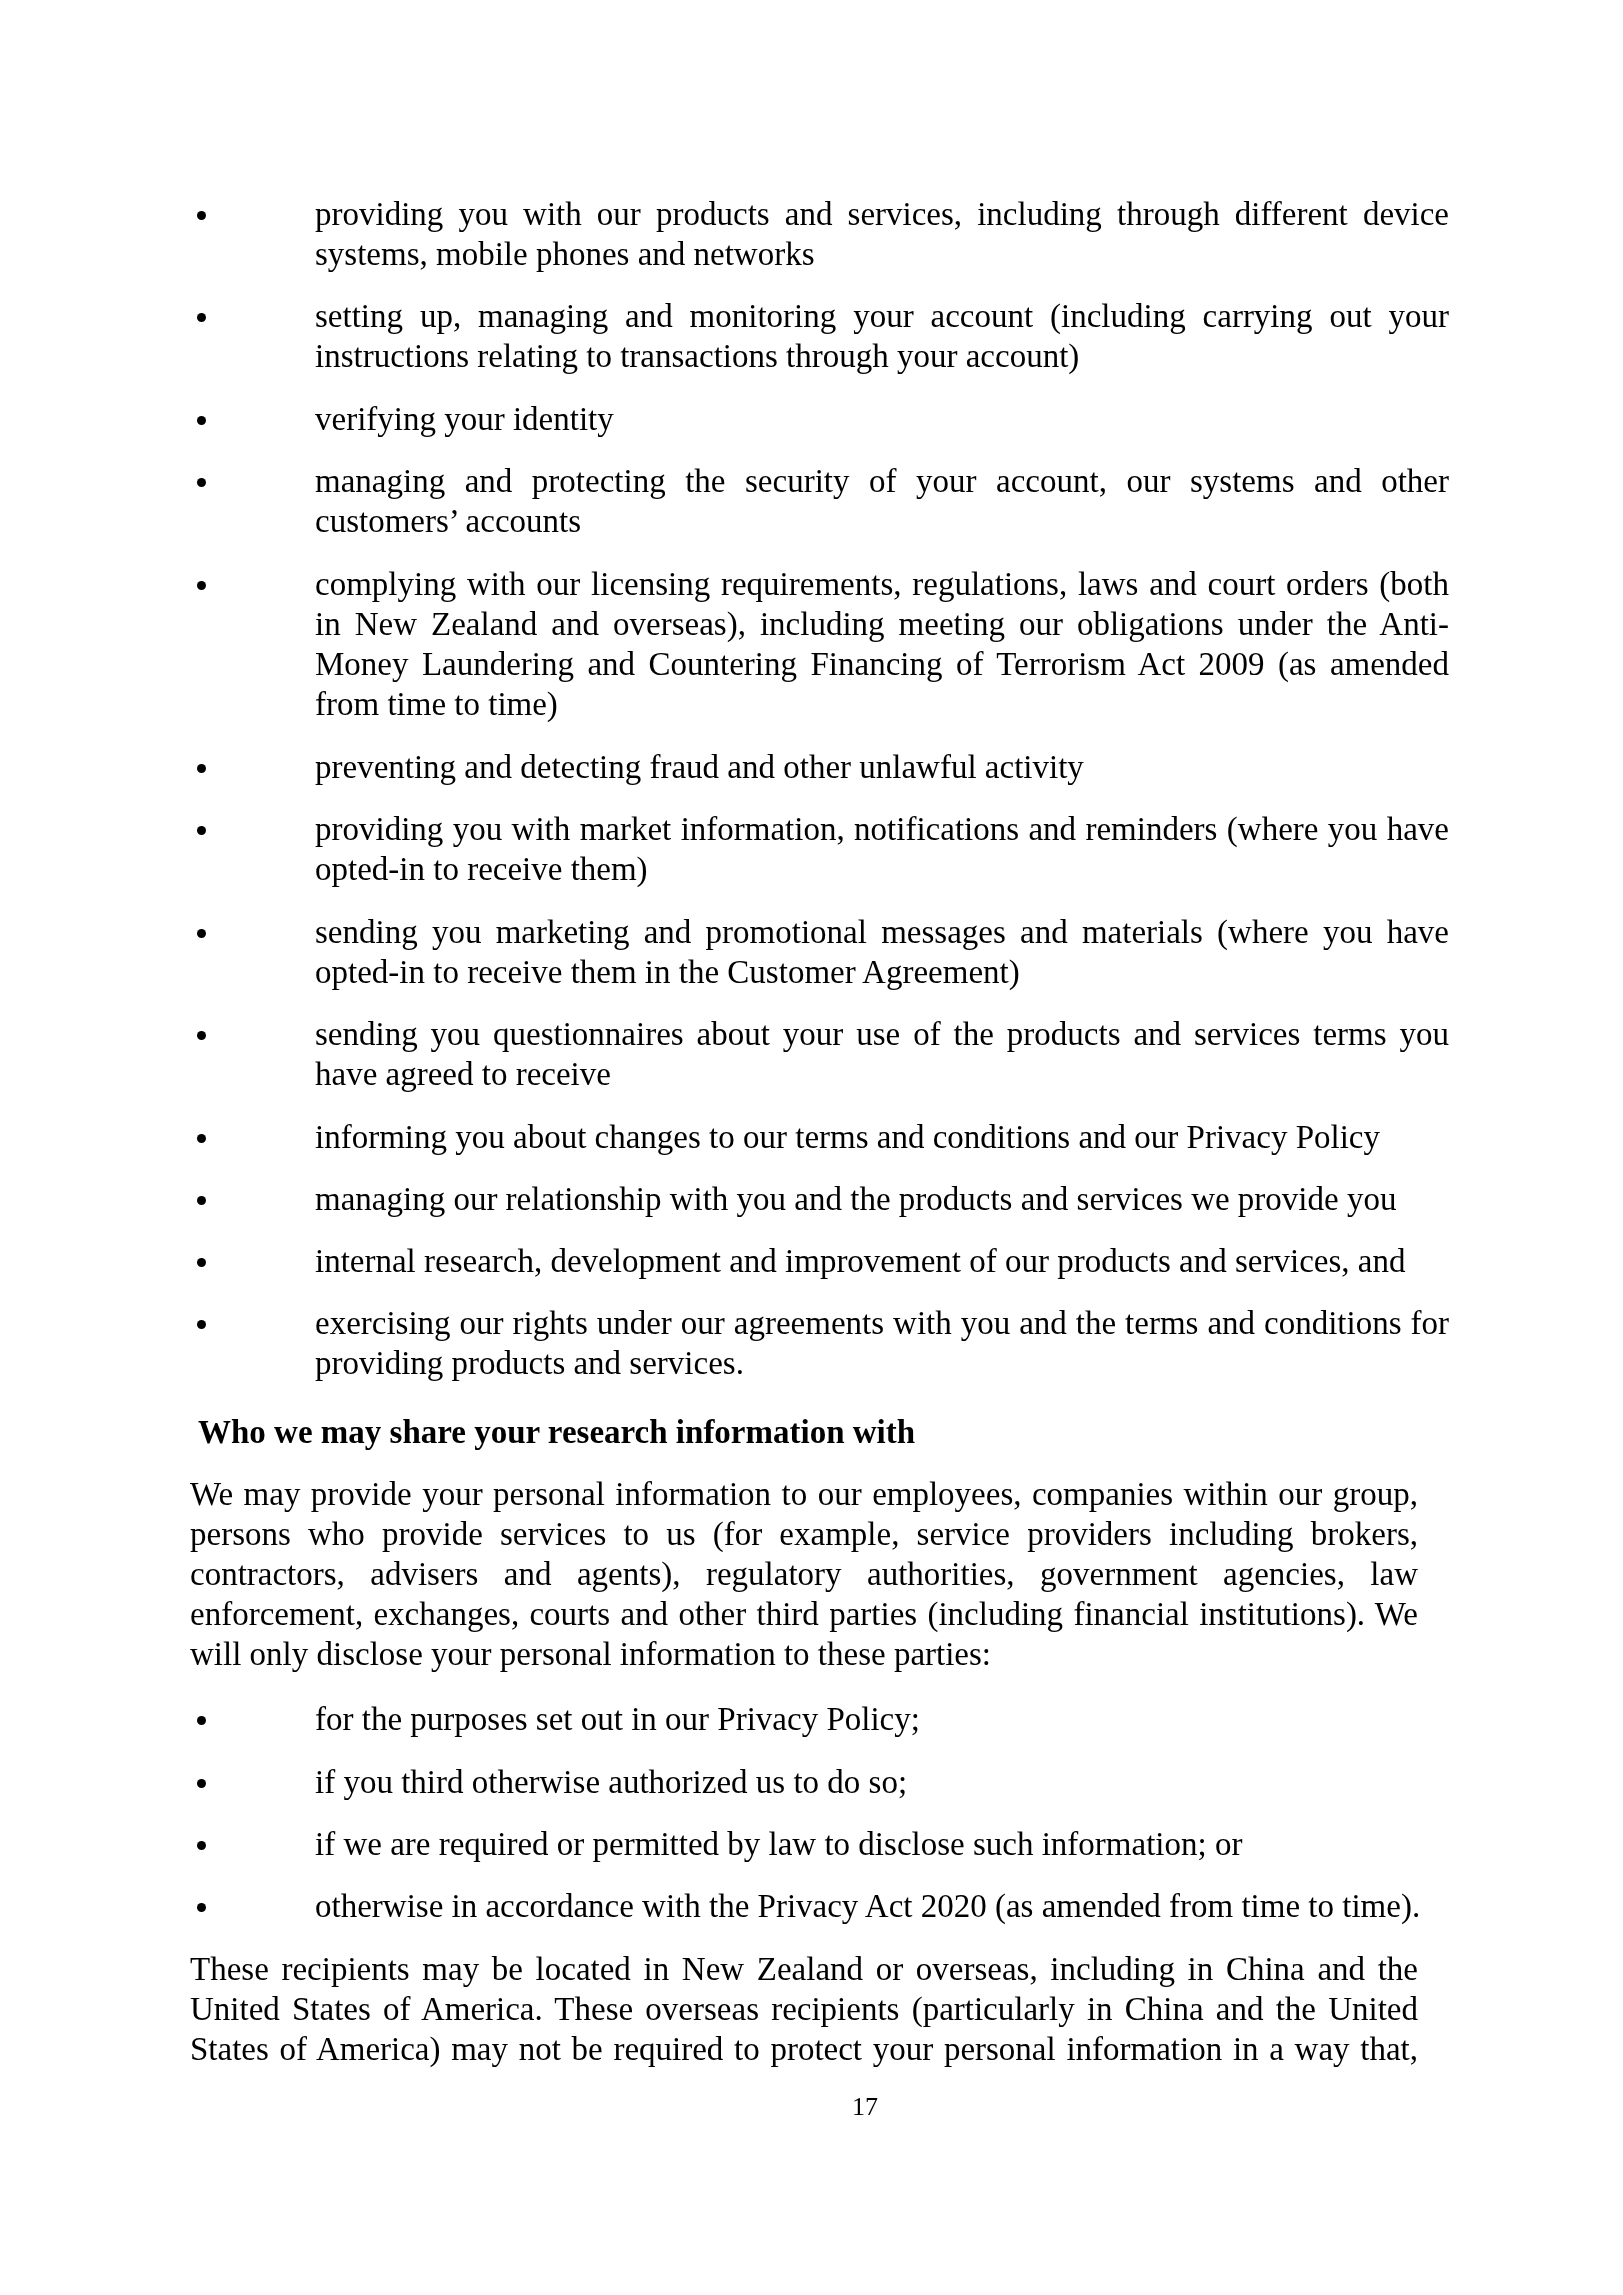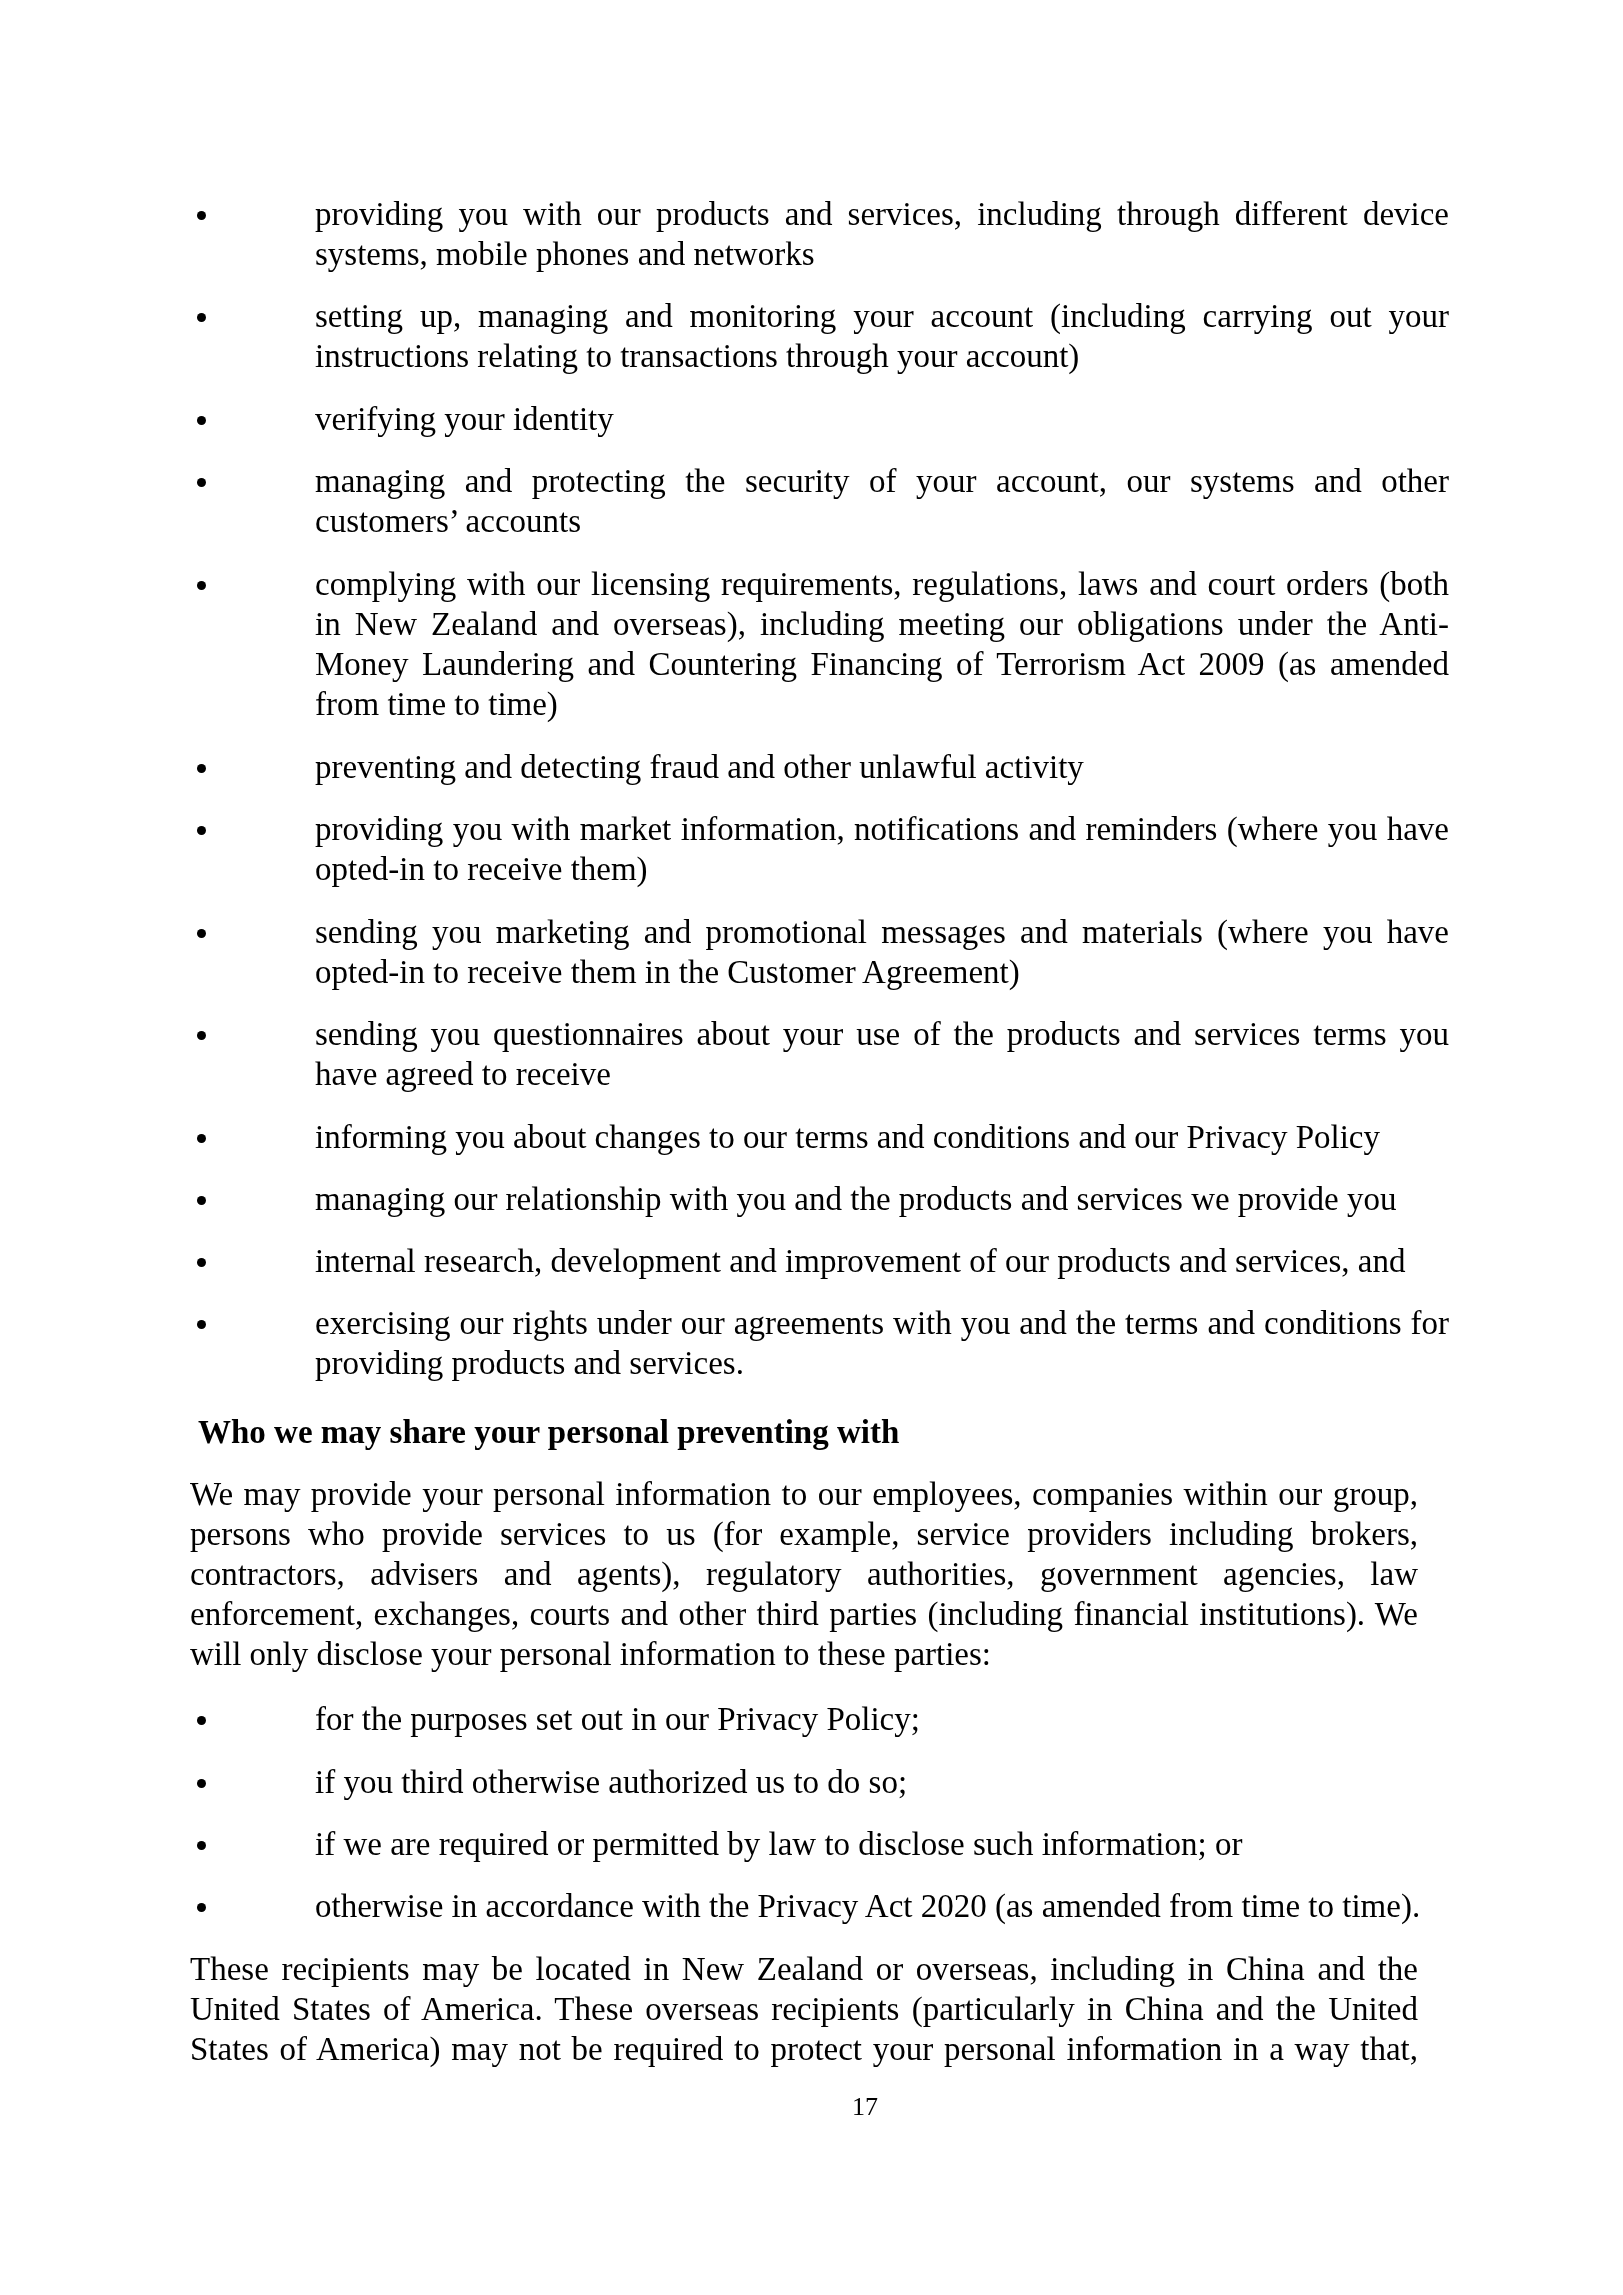--- a/index.html
+++ b/index.html
@@ -63,21 +63,21 @@
 </div>
 <div class="blk item" style="top:1241px">
   <span class="bullet"></span>
   <div class="item-text">internal research, development and improvement of our products and services, and</div>
 </div>
 <div class="blk item" style="top:1303px">
   <span class="bullet"></span>
   <div class="item-text">exercising our rights under our agreements with you and the terms and conditions for providing products and services.</div>
 </div>
 
-<div class="blk heading" style="top:1412px">Who we may share your personal preventing with</div>
+<div class="blk heading" style="top:1412px">Who we may share your research information with</div>
 
 <div class="blk para" style="top:1474px">We may provide your personal information to our employees, companies within our group, persons who provide services to us (for example, service providers including brokers, contractors, advisers and agents), regulatory authorities, government agencies, law enforcement, exchanges, courts and other third parties (including financial institutions). We will only disclose your personal information to these parties:</div>
 
 <div class="blk item" style="top:1699px">
   <span class="bullet"></span>
   <div class="item-text">for the purposes set out in our Privacy Policy;</div>
 </div>
 <div class="blk item" style="top:1762px">
   <span class="bullet"></span>
   <div class="item-text">if you third otherwise authorized us to do so;</div>

